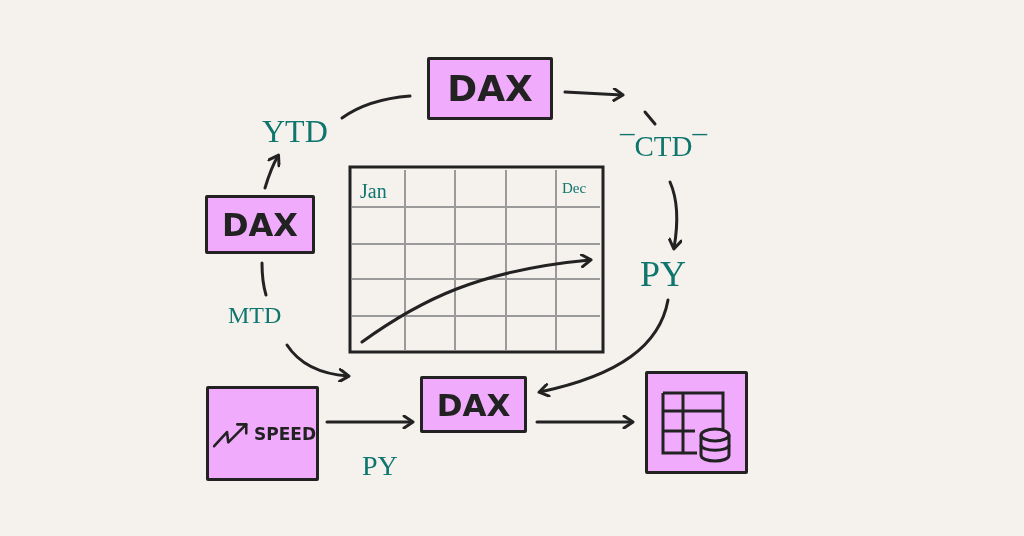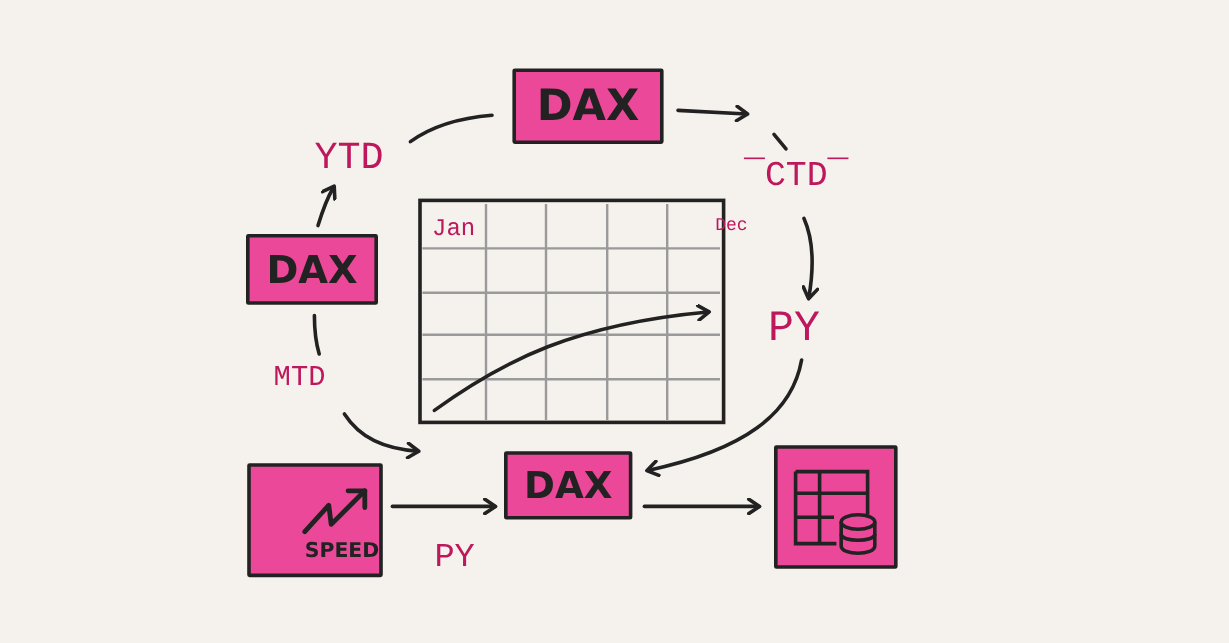--- a/index.html
+++ b/index.html
@@ -1,18 +1,18 @@
 <!DOCTYPE html>
 <html><head>
 <meta charset="utf-8">
 <style>
   html,body{margin:0;padding:0;}
   body{width:1024px;height:536px;background:#f5f1ed;position:relative;overflow:hidden;font-family:"DejaVu Sans",sans-serif;}
-  .box{position:absolute;background:#ec4899;border:3px solid #222;border-radius:2px;display:flex;align-items:center;justify-content:center;box-sizing:border-box;color:#222;font-weight:bold;}
-  .label{position:absolute;color:#be185d;font-size:30px;font-family:Liberation Mono, monospace;}
+  .box{position:absolute;background:#f0abfc;border:3px solid #222;border-radius:2px;display:flex;align-items:center;justify-content:center;box-sizing:border-box;color:#222;font-weight:bold;}
+  .label{position:absolute;color:#0f766e;font-size:30px;font-family:Liberation Serif, serif;}
   svg.overlay{position:absolute;left:0;top:0;}
 </style>
 </head>
 <body>
 
 <svg class="overlay" width="1024" height="536" viewBox="0 0 1024 536">
   <defs>
     <marker id="ah" markerWidth="14" markerHeight="14" refX="10" refY="7" orient="auto" markerUnits="userSpaceOnUse">
       <path d="M2,1 L11,7 L2,13" fill="none" stroke="#222" stroke-width="3" stroke-linecap="round" stroke-linejoin="round"></path>
     </marker>
@@ -49,33 +49,33 @@
       <line x1="455" y1="170" x2="455" y2="350"></line>
       <line x1="506" y1="170" x2="506" y2="350"></line>
       <line x1="556" y1="170" x2="556" y2="350"></line>
     </g>
     <rect x="350" y="167" width="253" height="185" fill="none" stroke="#222" stroke-width="3"></rect>
     <path d="M362,342 C420,300 480,270 590,260" fill="none" stroke="#222" stroke-width="3" stroke-linecap="round" marker-end="url(#ah)"></path>
   </g>
 </svg>
 
 <div class="label" style="left:360px;top:180px;font-size:20px;">Jan</div>
-<div class="label" style="left:562px;top:180px;font-size:15px;margin-left:34px;">Dec</div>
+<div class="label" style="left:562px;top:180px;font-size:15px;">Dec</div>
 
 <div class="box" style="left:427px;top:57px;width:126px;height:63px;font-size:36px;">
     <span>DAX</span>
   </div>
 <div class="box" style="left:205px;top:195px;width:110px;height:59px;font-size:32px;">
     <span>DAX</span>
   </div>
 <div class="box" style="left:420px;top:376px;width:107px;height:57px;font-size:31px;">
     <span>DAX</span>
   </div>
 
-<div class="box" style="left:206px;top:386px;width:113px;height:95px;flex-direction:column;font-size:17px;align-items:flex-end;">
+<div class="box" style="left:206px;top:386px;width:113px;height:95px;flex-direction:row;font-size:17px;">
   <svg width="70" height="50" viewBox="0 0 70 50">
     <path d="M8,44 L28,22 L30,38 L58,10" fill="none" stroke="#222" stroke-width="4" stroke-linecap="round" stroke-linejoin="round"></path>
     <path d="M44,10 L58,10 L58,24" fill="none" stroke="#222" stroke-width="4" stroke-linecap="round" stroke-linejoin="round"></path>
   </svg>
   <span>SPEED</span>
 </div>
 
 <div class="box" style="left:645px;top:371px;width:103px;height:103px;">
   <svg width="80" height="80" viewBox="0 0 80 80">
     <g fill="none" stroke="#222" stroke-width="3">

